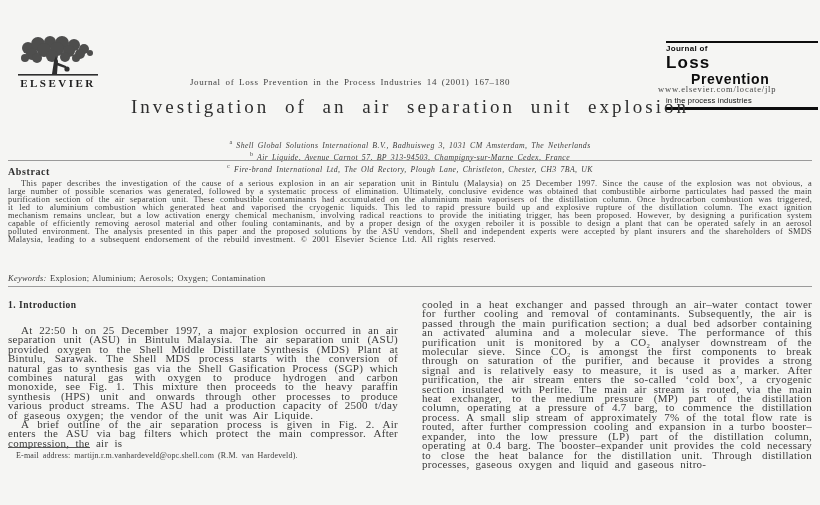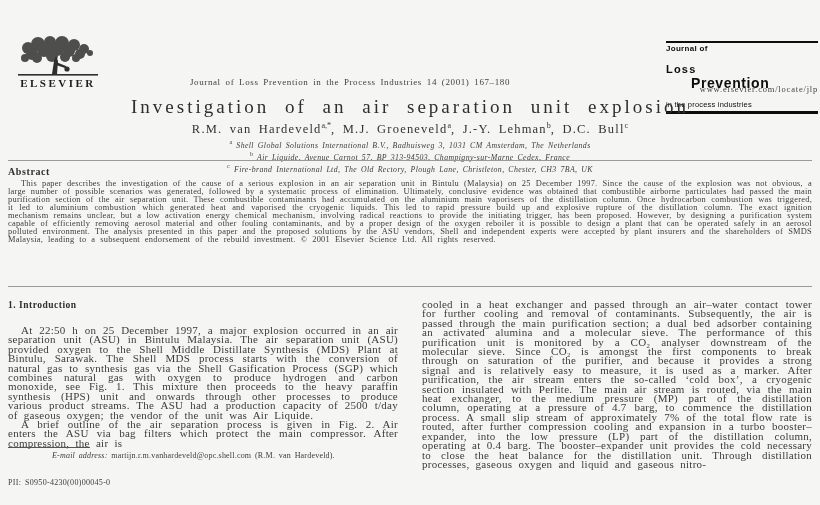--- a/index.html
+++ b/index.html
@@ -13,26 +13,26 @@
   .journal-ref{
     position:absolute;top:77px;left:110px;width:480px;text-align:center;
     font-size:9px;letter-spacing:0.6px;word-spacing:2px;color:#424242;
   }
   .jlogo{
     position:absolute;top:41px;right:2px;width:152px;
     font-family:"Liberation Sans", sans-serif;color:#0d0d0d;line-height:1;
   }
   .jlogo .rule-top{border-top:2px solid #0d0d0d;margin-bottom:2px;}
   .jlogo .l1{font-size:8px;font-weight:bold;letter-spacing:0.3px;}
-  .jlogo .l2{font-size:11px;font-weight:bold;letter-spacing:1.2px;margin-top:11px;}
+  .jlogo .l2{font-size:17px;font-weight:bold;letter-spacing:1.2px;margin-top:1px;}
   .jlogo .l3{font-size:14px;font-weight:bold;letter-spacing:0.6px;margin-top:1px;padding-left:25px;}
   .jlogo .l4{font-size:7.5px;font-weight:normal;letter-spacing:0.2px;margin-top:11px;
              border-bottom:3px solid #0d0d0d;padding-bottom:2px;}
   .website{
-    position:absolute;top:84px;right:2px;width:160px;text-align:right;
+    position:absolute;top:84px;right:2px;width:160px;text-align:left;
     font-size:8.5px;letter-spacing:0.8px;color:#444;
   }
   
   .title{
     position:absolute;top:96px;left:0;width:820px;text-align:center;
     font-size:19px;letter-spacing:3px;word-spacing:8px;color:#2e2e2e;
   }
   .authors{
     position:absolute;top:121px;left:0;width:820px;text-align:center;
     font-size:12.5px;letter-spacing:1.2px;word-spacing:3px;color:#333;
@@ -74,21 +74,21 @@
   }
   .body-para{
     margin:0;text-align:justify;font-size:11px;line-height:9.4px;
     word-spacing:3.2px;letter-spacing:0.25px;color:#3c3c3c;
   }
   .body-para.indent{text-indent:13px;}
   
   .footnote{position:absolute;left:8px;top:447px;width:390px;color:#3c3c3c;}
   .fn-rule{width:82px;border-top:1px solid #555;margin-bottom:3px;}
   .fn-line{margin:0;font-size:8px;line-height:9px;letter-spacing:0.2px;word-spacing:1.5px;text-indent:8px;}
-  .fn-line .em-label{font-style:italic;margin-left:36px;}
+  .fn-line .em-label{}
   
   .footer{position:absolute;left:8px;top:478px;width:740px;color:#3c3c3c;}
   .footer p{margin:0;font-size:8px;line-height:9.5px;letter-spacing:0.3px;word-spacing:1.5px;}
 </style>
 </head>
 <body>
 
 <div class="page">
 
   <div class="elsevier-logo">
@@ -126,34 +126,34 @@
     <div class="rule-top"></div>
     <div class="l1">Journal of</div>
     <div class="l2">Loss</div>
     <div class="l3">Prevention</div>
     <div class="l4">in the process industries</div>
   </div>
   <div class="website">www.elsevier.com/locate/jlp</div>
 
   <div class="title">Investigation of an air separation unit explosion</div>
 
-  <div class="authors">
-    <span>R.M. van Hardeveld</span><sup>a,*</sup><span>, </span><span>M.J. Groeneveld</span><sup>a</sup><span>, </span><span>J.-Y. Lehman</span><sup>b</sup><span>, </span><span>D.C. Bull</span><sup>c</sup>
-  </div>
 
   <div class="affiliations">
     <div><sup>a</sup><span> Shell Global Solutions International B.V., Badhuisweg 3, 1031 CM Amsterdam, The Netherlands</span></div>
     <div><sup>b</sup><span> Air Liquide, Avenue Carnot 57, BP 313-94503, Champigny-sur-Marne Cedex, France</span></div>
     <div><sup>c</sup><span> Fire-brand International Ltd, The Old Rectory, Plough Lane, Christleton, Chester, CH3 7BA, UK</span></div>
   </div>
 
   <div class="rule r1"></div>
 
   <div class="abstract-heading">Abstract</div>
   <div class="abstract-text">This paper describes the investigation of the cause of a serious explosion in an air separation unit in Bintulu (Malaysia) on 25 December 1997. Since the cause of the explosion was not obvious, a large number of possible scenarios was generated, followed by a systematic process of elimination. Ultimately, conclusive evidence was obtained that combustible airborne particulates had passed the main purification section of the air separation unit. These combustible contaminants had accumulated on the aluminium main vaporisers of the distillation column. Once hydrocarbon combustion was triggered, it led to aluminium combustion which generated heat and vaporised the cryogenic liquids. This led to rapid pressure build up and explosive rupture of the distillation column. The exact ignition mechanism remains unclear, but a low activation energy chemical mechanism, involving radical reactions to provide the initiating trigger, has been proposed. However, by designing a purification system capable of efficiently removing aerosol material and other fouling contaminants, and by a proper design of the oxygen reboiler it is possible to design a plant that can be operated safely in an aerosol polluted environment. The analysis presented in this paper and the proposed solutions by the ASU vendors, Shell and independent experts were accepted by plant insurers and the shareholders of SMDS Malaysia, leading to a subsequent endorsement of the rebuild investment. © 2001 Elsevier Science Ltd. All rights reserved.</div>
+  <div class="keywords">
+    <span class="kw-label">Keywords:</span><span> Explosion; Aluminium; Aerosols; Oxygen; Contamination</span>
+  </div>
 
   <div class="rule r2"></div>
 
   <div class="columns">
     <div class="col">
       <p class="section-heading">1. Introduction</p>
       <p class="body-para indent">At 22:50 h on 25 December 1997, a major explosion occurred in an air separation unit (ASU) in Bintulu Malaysia. The air separation unit (ASU) provided oxygen to the Shell Middle Distillate Synthesis (MDS) Plant at Bintulu, Sarawak. The Shell MDS process starts with the conversion of natural gas to synthesis gas via the Shell Gasification Process (SGP) which combines natural gas with oxygen to produce hydrogen and carbon monoxide, see Fig. 1. This mixture then proceeds to the heavy paraffin synthesis (HPS) unit and onwards through other processes to produce various product streams. The ASU had a production capacity of 2500 t/day of gaseous oxygen; the vendor of the unit was Air Liquide.</p>
       <p class="body-para indent">A brief outline of the air separation process is given in Fig. 2. Air enters the ASU via bag filters which protect the main compressor. After compression, the air is</p>
     </div>
     <div class="col">
@@ -162,16 +162,15 @@
   </div>
 
   <div class="footnote">
     <div class="fn-rule"></div>
     <p class="fn-line">
       <span class="em-label">E-mail address:</span><span> martijn.r.m.vanhardeveld@opc.shell.com (R.M. van Hardeveld).</span>
     </p>
   </div>
 
   <div class="footer">
-    <p>PII: S0950-4230(00)00045-0</p>
   </div>
 
 </div>
 
 </body></html>

